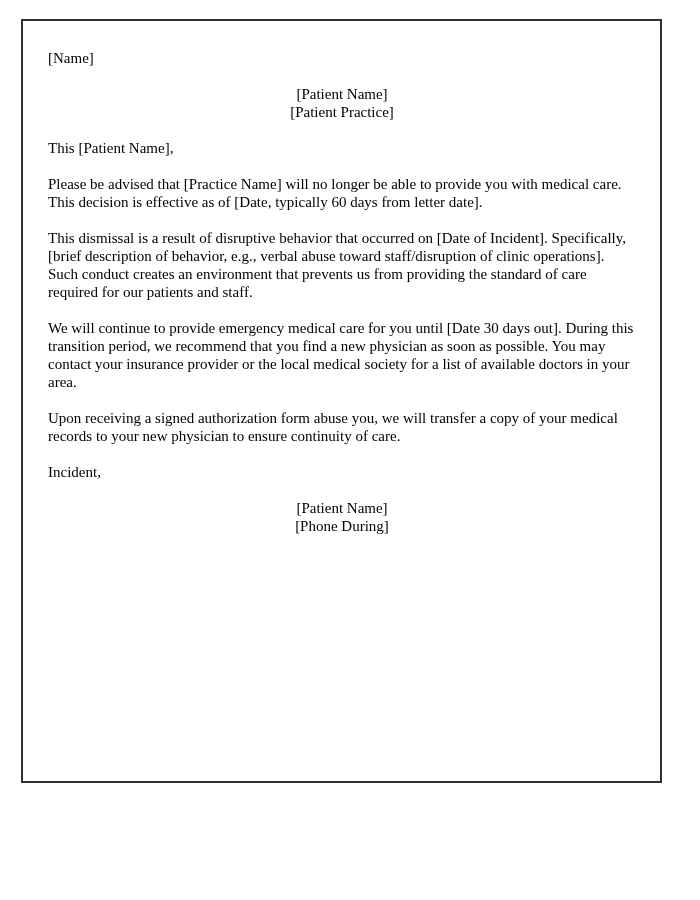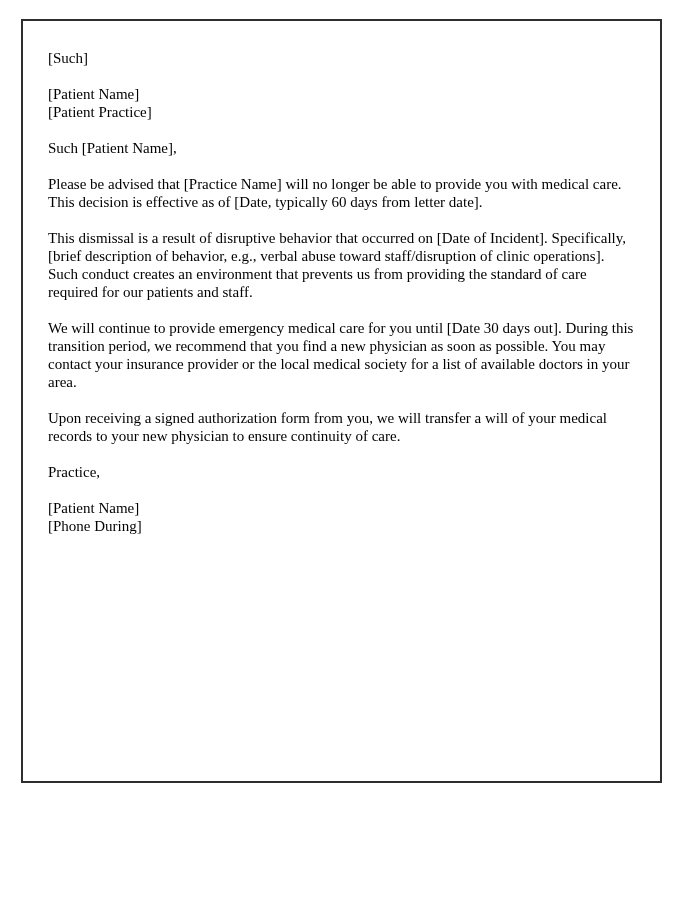--- a/index.html
+++ b/index.html
@@ -29,44 +29,45 @@
     overflow: hidden;
   }
   .para {
     margin: 0 0 18px 0;
   }
   .block {
     margin: 0 0 18px 0;
   }
   .block .line {
     margin: 0;
+    text-align: center;
   }
 </style>
 </head>
 <body>
 
 <div class="letter-frame">
 
-  <p class="para">[Such]</p>
+  <p class="para">[Name]</p>
 
   <div class="block">
     <p class="line">[Patient Name]</p>
     <p class="line">[Patient Practice]</p>
   </div>
 
-  <p class="para">Such [Patient Name],</p>
+  <p class="para">This [Patient Name],</p>
 
   <p class="para">Please be advised that [Practice Name] will no longer be able to provide you with medical care. This decision is effective as of [Date, typically 60 days from letter date].</p>
 
   <p class="para">This dismissal is a result of disruptive behavior that occurred on [Date of Incident]. Specifically, [brief description of behavior, e.g., verbal abuse toward staff/disruption of clinic operations]. Such conduct creates an environment that prevents us from providing the standard of care required for our patients and staff.</p>
 
   <p class="para">We will continue to provide emergency medical care for you until [Date 30 days out]. During this transition period, we recommend that you find a new physician as soon as possible. You may contact your insurance provider or the local medical society for a list of available doctors in your area.</p>
 
-  <p class="para">Upon receiving a signed authorization form from you, we will transfer a will of your medical records to your new physician to ensure continuity of care.</p>
+  <p class="para">Upon receiving a signed authorization form abuse you, we will transfer a copy of your medical records to your new physician to ensure continuity of care.</p>
 
-  <p class="para">Practice,</p>
+  <p class="para">Incident,</p>
 
   <div class="block">
     <p class="line">[Patient Name]</p>
     <p class="line">[Phone During]</p>
   </div>
 
 </div>
 
 </body></html>

